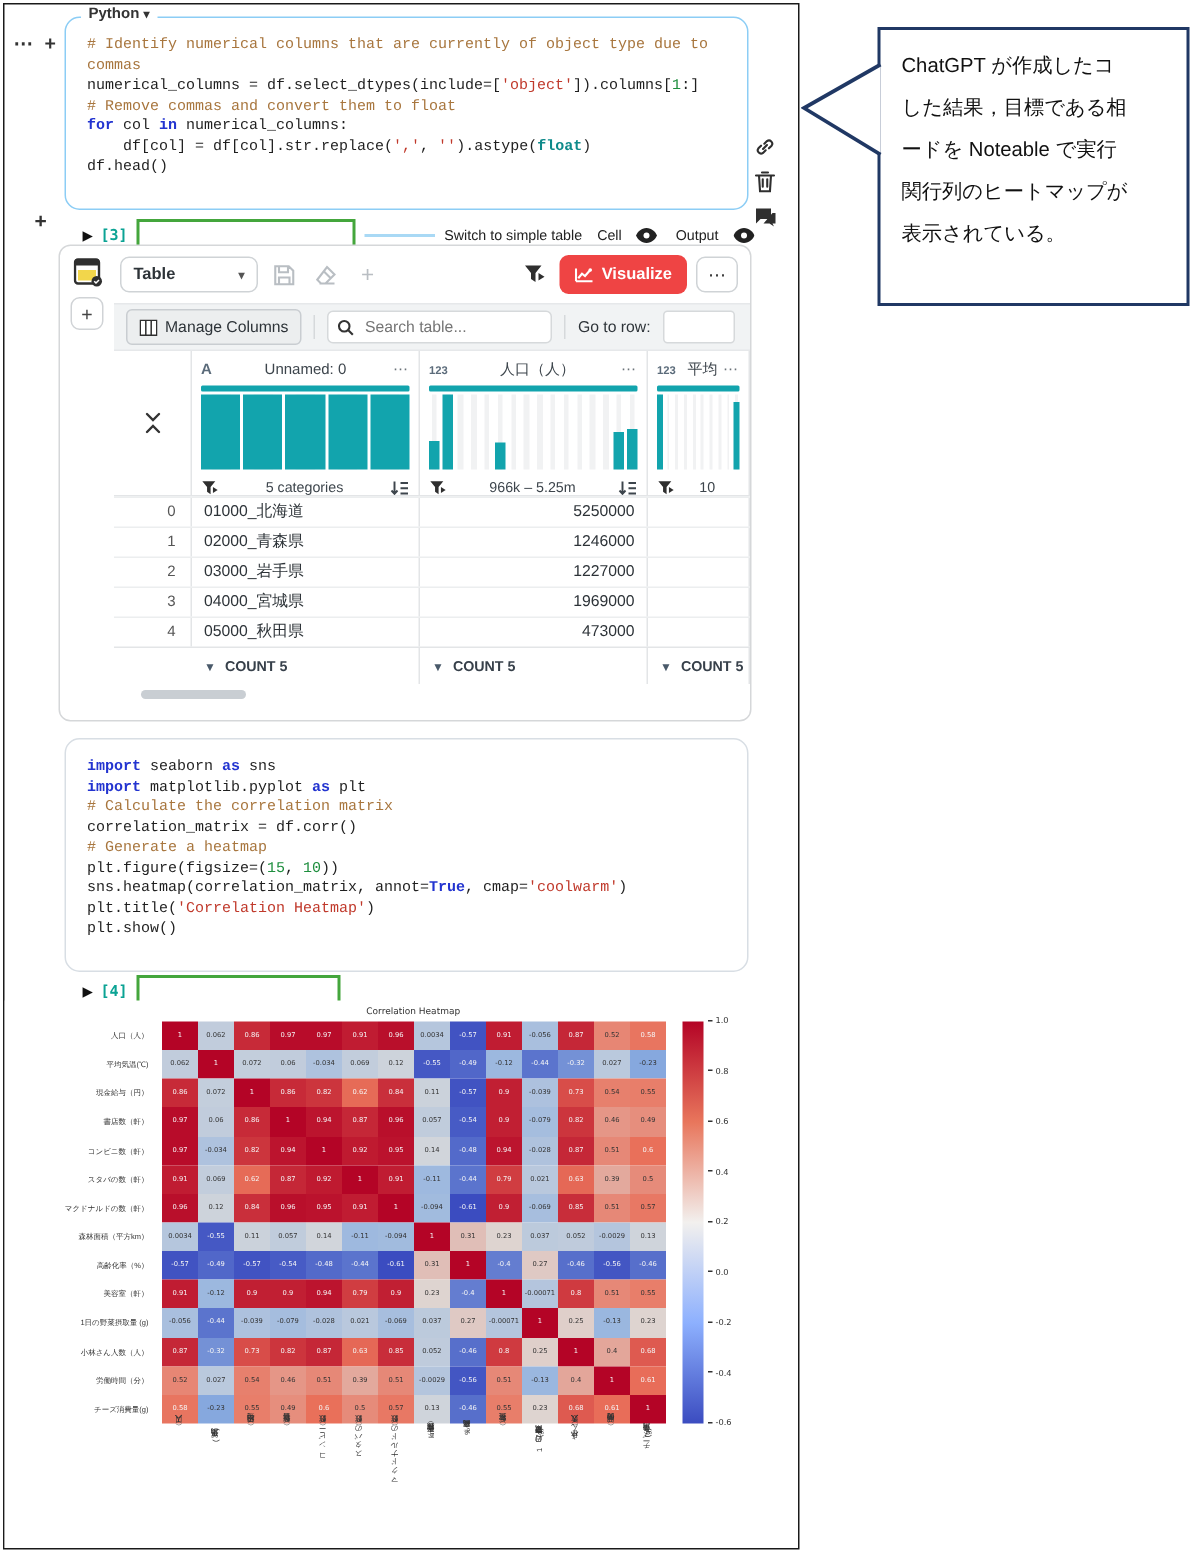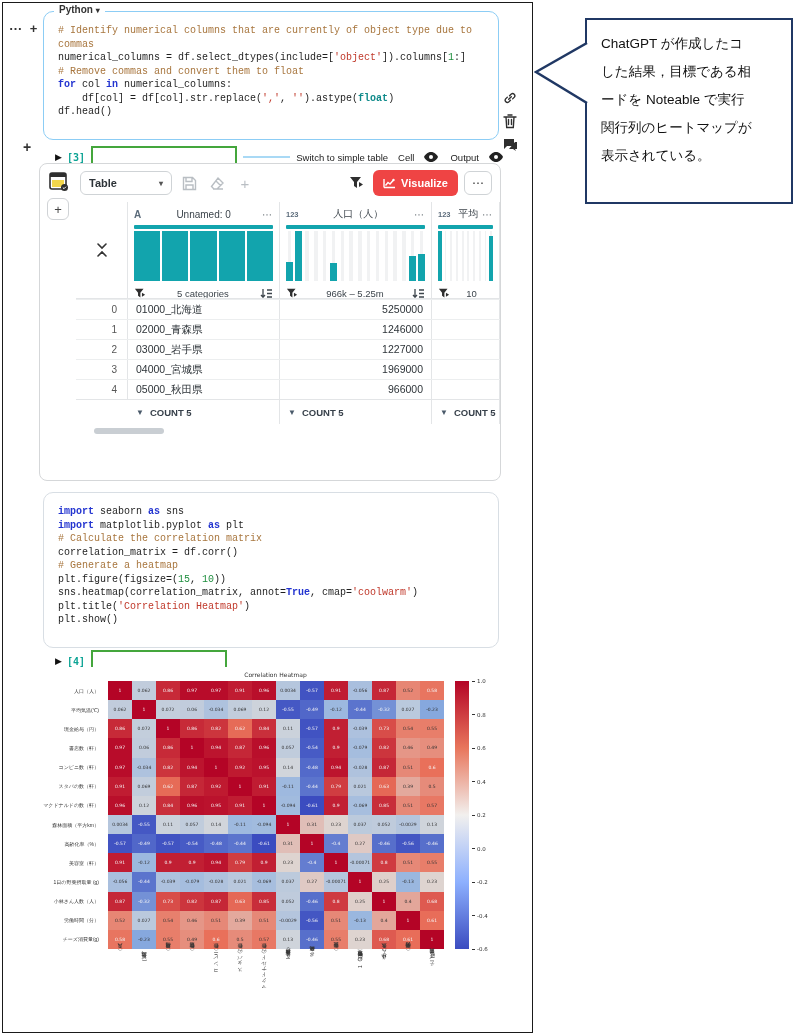--- a/index.html
+++ b/index.html
@@ -215,20 +215,40 @@
           <div class="visualize-btn">
             <svg width="13" height="11" viewBox="0 0 13 11">
                 <path d="M1 9.5V1M1 9.5h11" stroke="#fff" stroke-width="1.4" fill="none"></path>
                 <path d="M2.5 7.5l2.5-3 2 1.5L10.5 2" stroke="#fff" stroke-width="1.4" fill="none"></path>
                 <circle cx="10.5" cy="2" r="1.2" fill="#fff"></circle>
               </svg>
             <span>Visualize</span>
           </div>
           <span class="more-btn">⋯</span>
         </div>
+        <div class="tbl-subbar">
+          <div class="manage-btn">
+            <svg width="12" height="11" viewBox="0 0 12 11">
+                <rect x="0.5" y="0.5" width="11" height="10" fill="#fff" stroke="#2f2f2f"></rect>
+                <path d="M4.2 0.5v10M7.8 0.5v10" stroke="#2f2f2f"></path>
+              </svg>
+            <span>Manage Columns</span>
+          </div>
+          <span class="vsep"></span>
+          <div class="search-box">
+            <svg width="11" height="11" viewBox="0 0 11 11">
+                <circle cx="4.5" cy="4.5" r="3.5" fill="none" stroke="#333" stroke-width="1.4"></circle>
+                <path d="M7.2 7.2L10.2 10.2" stroke="#333" stroke-width="1.4"></path>
+              </svg>
+            <input placeholder="Search table..." style="">
+          </div>
+          <span class="vsep"></span>
+          <span class="goto-label">Go to row:</span>
+          <span class="goto-input"></span>
+        </div>
         <div class="grid">
           <div class="grid-row" id="cols-header" style="height:96px;border-bottom:1px solid #e3e5e7;">
             <div class="gutter">
               <svg width="12" height="16" viewBox="0 0 12 16">
                   <path d="M2 2l4 4 4-4M2 14l4-4 4 4" fill="none" stroke="#333" stroke-width="1.6" stroke-linecap="round"></path>
                 </svg>
             </div>
           <div class="col-head">
                 <div class="col-name-row">
                   <span class="type-ic">A</span>
@@ -444,21 +464,21 @@
               </div>
               <div class="data-row">
                 <span class="rnum">3</span>
                 <span class="cellv ">04000_宮城県</span>
                 <span class="cellv num">1969000</span>
                 <span class="cellv num"></span>
               </div>
               <div class="data-row">
                 <span class="rnum">4</span>
                 <span class="cellv ">05000_秋田県</span>
-                <span class="cellv num">966000</span>
+                <span class="cellv num">473000</span>
                 <span class="cellv num"></span>
               </div>
             </div>
           <div class="foot-row" id="cols-footer">
               <div class="gutter"></div>
               <div class="foot-cell">
                 <span class="foot-caret">▼</span>
                 <span>COUNT 5</span>
               </div>
               <div class="foot-cell">

